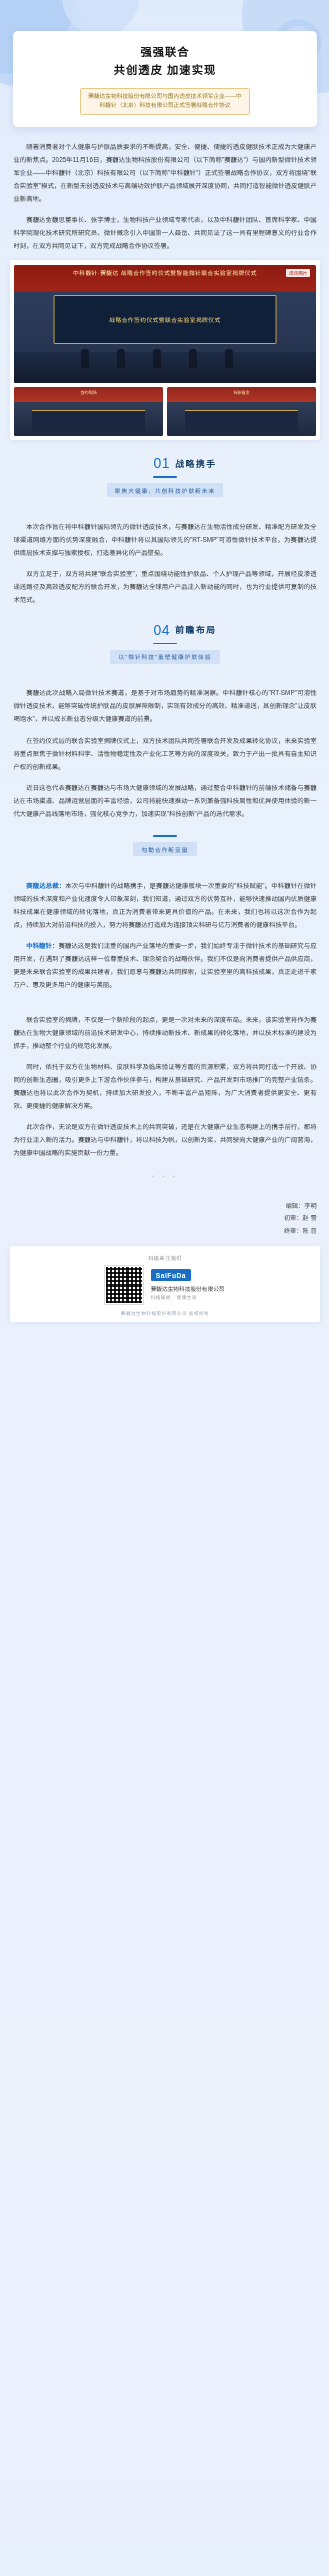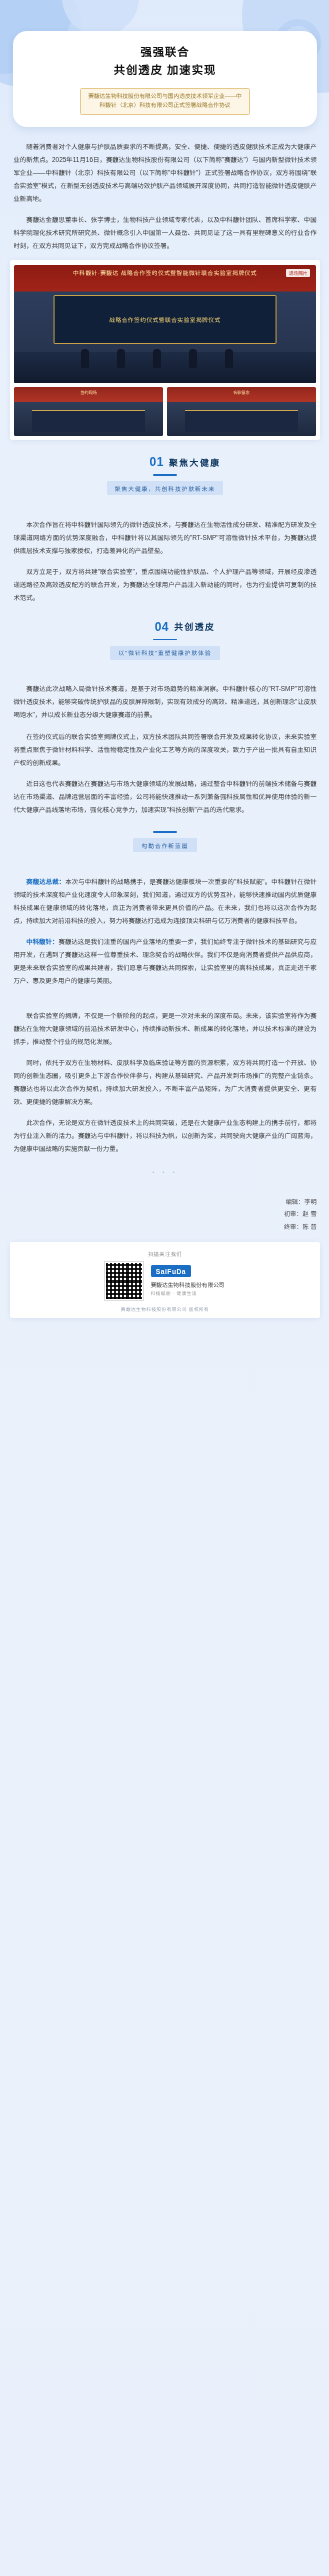--- a/index.html
+++ b/index.html
@@ -32,21 +32,21 @@
     position: absolute; left: 0; top: 0; width: 108px; height: 108px;
     background: radial-gradient(circle at 0 0, #9cc1ef 0 48%, rgba(156,193,239,0) 49%);
     opacity: .9;
   }
 
   
   .header-wrap { position: relative; padding: 31px 13.4px 0; }
   .header-card {
     position: relative;
     background: #ffffff;
-    border-radius: 14px;
+    border-radius: 5px;
     padding: 13.4px 10.3px 11.3px;
     box-shadow: 0 2.1px 7.2px rgba(60,100,160,.12);
     text-align: center;
   }
   .header-card .line1, .header-card .line2 {
     font-size: 11.3px;
     font-weight: bold;
     color: #111;
     letter-spacing: 1px;
     line-height: 17.5px;
@@ -124,21 +124,21 @@
   .photo-tag {
     position: absolute; right: 5.2px; top: 4.1px;
     background: rgba(255,255,255,.9); color: #b32d20;
     font-size: 4.6px; padding: 1px 3.1px; border-radius: 1px;
   }
 
   
   .section-head { margin: 15.5px 10.3px 9.3px; text-align: center; }
   .sec-num-row { display: flex; align-items: center; justify-content: center; gap: 5.2px; }
   .sec-num {
-    font-size: 12px; font-weight: bold; color: #1a6fc4; letter-spacing: 0.5px; margin-left: 40px;
+    font-size: 14px; font-weight: normal; color: #1a6fc4; letter-spacing: 0.5px; margin-left: 40px;
   }
   .sec-title {
     font-size: 8.8px; font-weight: bold; color: #123a63; letter-spacing: 1.5px;
   }
   .sec-sub {
     margin-top: 5.2px; display: inline-block;
     background: #cfe0f7; color: #2b5f9e;
     font-size: 5.7px; letter-spacing: 1px;
     padding: 2.6px 8.2px; border-radius: 1px;
   }
@@ -232,34 +232,34 @@
       <div class="photo-small">
         <div class="cap">合影留念</div>
         <div class="tbl"></div>
       </div>
     </div>
   </div>
 
   <div class="section-head">
     <div class="sec-num-row">
       <span class="sec-num">01</span>
-      <span class="sec-title">聚焦大健康</span>
+      <span class="sec-title">战略携手</span>
     </div>
     <div class="sec-rule"></div>
     <div class="sec-sub">聚焦大健康，共创科技护肤新未来</div>
   </div>
   <div class="content">
     <p class="para">本次合作旨在将中科馥针国际领先的微针透皮技术，与赛馥达在生物活性成分研发、精准配方研发及全球渠道网络方面的优势深度融合，中科馥针将以其国际领先的"RT-SMP"可溶性微针技术平台，为赛馥达提供底层技术支撑与独家授权，打造差异化的产品壁垒。</p>
     <p class="para">双方立足于，双方将共建"联合实验室"，重点围绕功能性护肤品、个人护理产品等领域，开展经皮渗透递送路径及高效透皮配方的联合开发，为赛馥达全球用户产品注入新动能的同时，也为行业提供可复制的技术范式。</p>
   </div>
 
   <div class="section-head">
     <div class="sec-num-row">
       <span class="sec-num">04</span>
-      <span class="sec-title">共创透皮</span>
+      <span class="sec-title">前瞻布局</span>
     </div>
     <div class="sec-rule"></div>
     <div class="sec-sub">以"微针科技"重塑健康护肤体验</div>
   </div>
   <div class="content">
     <p class="para">赛馥达此次战略入局微针技术赛道，是基于对市场趋势的精准洞察。中科馥针核心的"RT-SMP"可溶性微针透皮技术，能够突破传统护肤品的皮肤屏障限制，实现有效成分的高效、精准递送，其创新理念"让皮肤喝饱水"，并以成长新业态分级大健康赛道的前景。</p>
     <p class="para">在签约仪式后的联合实验室揭牌仪式上，双方技术团队共同签署联合开发及成果转化协议，未来实验室将重点聚焦于微针材料科学、活性物稳定性及产业化工艺等方向的深度攻关，致力于产出一批具有自主知识产权的创新成果。</p>
     <p class="para">近日这也代表赛馥达在赛馥达与市场大健康领域的发展战略，通过整合中科馥针的前端技术储备与赛馥达在市场渠道、品牌运营层面的丰富经验，公司将能快速推动一系列兼备强科技属性和优异使用体验的新一代大健康产品线落地市场，强化核心竞争力，加速实现"科技创新"产品的迭代需求。</p>
   </div>
 

